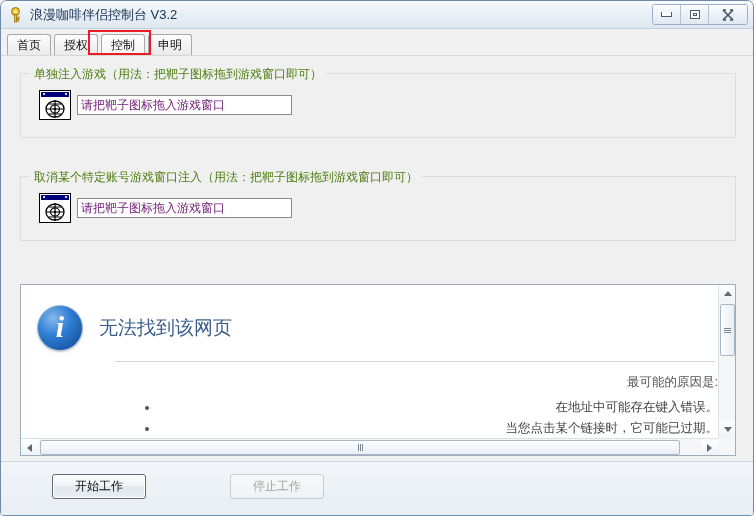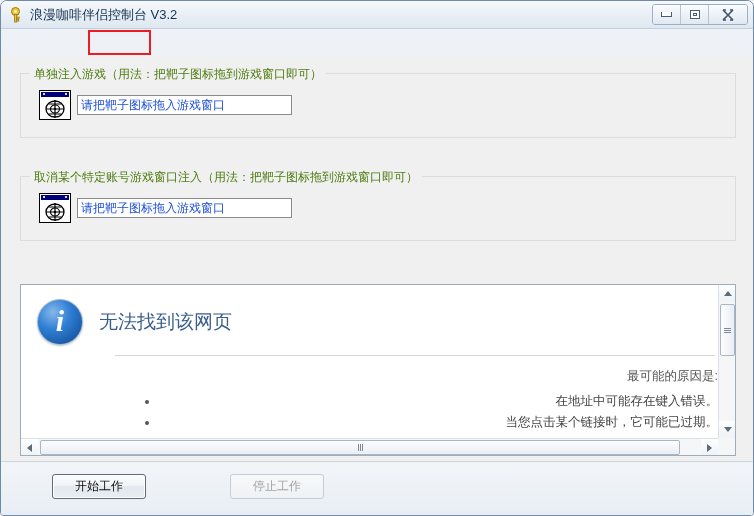--- a/index.html
+++ b/index.html
@@ -125,38 +125,38 @@
     position: absolute; top: 2px; width: 2px; height: 2px; background: #d9d9d9;
   }
   .target-icon .ti-dotl { left: 3px; }
   .target-icon .ti-dotr { right: 3px; }
   .target-icon svg { position: absolute; left: 4px; top: 8px; }
 
   .dragfield {
     width: 215px; height: 20px;
     border: 1px solid #8b8b8b;
     background: #ffffff;
-    font-size: 12px; color: #1d4ed8;
+    font-size: 12px; color: #701a75;
     display: flex; align-items: center;
     padding-left: 3px;
     white-space: nowrap; overflow: hidden;
   }
 
   
   .browser {
     position: absolute;
     left: 19px; top: 228px; width: 716px; height: 172px;
     background: #ffffff;
     border: 1px solid #9dadbd;
     overflow: hidden;
   }
   .err-page {
     position: absolute; left: 0; top: 0; right: 17px; bottom: 17px;
     background: #fff;
-    padding: 14px 0 0 16px;
+    padding: 20px 0 0 16px;
     overflow: hidden;
   }
   .err-head { display: flex; align-items: center; gap: 16px; }
   .err-icon {
     width: 46px; height: 46px; border-radius: 50%;
     background: radial-gradient(circle at 34% 28%, #7fb2e8 0%, #2f7fd4 38%, #1c5fae 72%, #0f4display 100%);
     background: radial-gradient(circle at 34% 28%, #86b8ea 0%, #2f7fd4 40%, #1a5aa8 78%, #134682 100%);
     border: 1px solid #9fb8d2;
     position: relative; flex: none;
     box-shadow: 0 1px 2px rgba(0,0,0,.25);
@@ -295,20 +295,35 @@
       </div>
       <div class="winbtn">
         <svg width="14" height="12" viewBox="0 0 14 12">
           <path d="M2 1 L12 11 M12 1 L2 11" stroke="#42566c" stroke-width="1.6" fill="none"></path>
           <path d="M2 1 L5 1 M9 1 L12 1 M2 11 L5 11 M9 11 L12 11" stroke="#42566c" stroke-width="1.6"></path>
         </svg>
       </div>
     </div>
   </div>
 
+  <div class="tabstrip">
+    <div class="tab">
+      <span>首页</span>
+    </div>
+    <div class="tab">
+      <span>授权</span>
+    </div>
+    <div class="tab active">
+      <span>控制</span>
+    </div>
+    <div class="tab">
+      <span>申明</span>
+    </div>
+    <div class="tab-rest"></div>
+  </div>
   <div class="tab-highlight"></div>
 
   <div class="content">
 
     <div class="groupbox" style="left:19px; top:17px; width:716px; height:65px;">
       <span class="gb-title">单独注入游戏（用法：把靶子图标拖到游戏窗口即可）</span>
       <div class="gb-inner">
         <span class="target-icon">
           <span class="ti-bar"></span>
             <span class="ti-dotl"></span>

